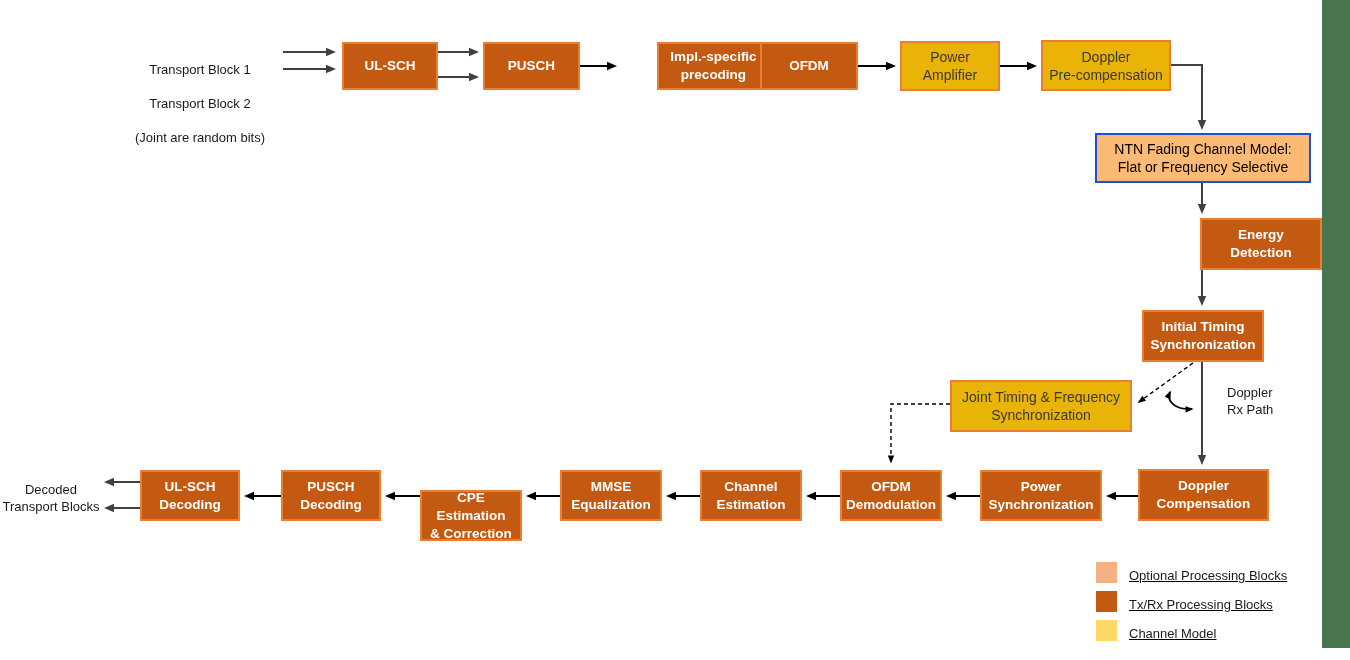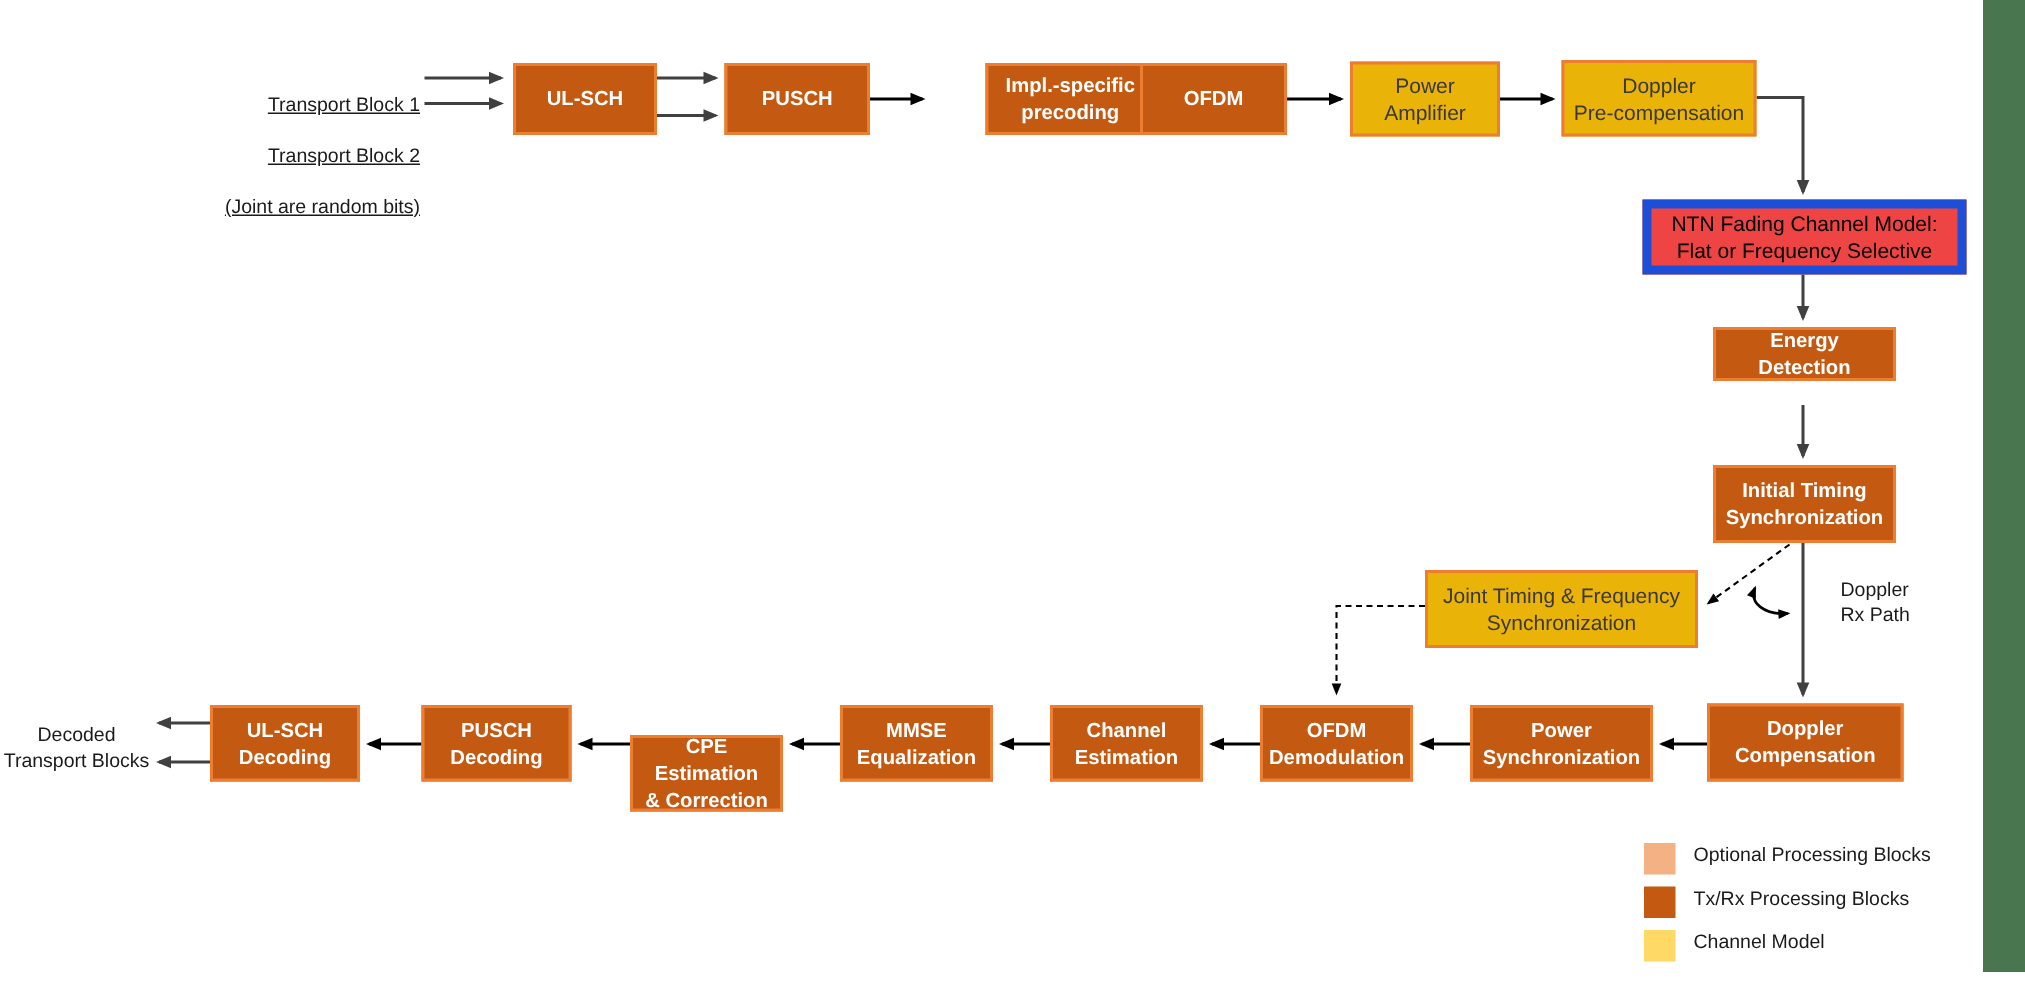--- a/index.html
+++ b/index.html
@@ -3,26 +3,26 @@
 <meta charset="utf-8">
 <style>
   html,body{margin:0;padding:0;background:#ffffff;}
   .stage{position:relative;width:1350px;height:660px;background:#ffffff;overflow:hidden;
          font-family:"Liberation Sans",sans-serif;}
   svg.wires{position:absolute;left:0;top:0;width:1350px;height:660px;}
   .box{position:absolute;display:flex;align-items:center;justify-content:center;
        text-align:center;white-space:pre-line;box-sizing:border-box;line-height:18px;}
   .box.dark{background:#C45A11;border:2px solid #ED7D31;color:#ffffff;font-weight:bold;font-size:13.5px;}
   .box.light{background:#eab308;border:2px solid #ED7D31;color:#3B3838;font-size:14px;}
-  .box.yellow{background:#ef4444;border:6px solid #1d4ed8;color:#000000;font-size:14px;}
+  .box.yellow{background:#fdba74;border:2px solid #1d4ed8;color:#000000;font-size:14px;}
   .note{position:absolute;font-size:13px;color:#1a1a1a;line-height:17px;white-space:pre-line;}
-  .note.r{text-align:right;text-decoration:underline;}
+  .note.r{text-align:center;}
   .note.c{text-align:center;}
   .legend{position:absolute;left:1096px;top:562px;}
-  .legend-row{display:flex;align-items:flex-start;height:21px;margin-bottom:8px;}
+  .legend-row{display:flex;align-items:flex-end;height:21px;margin-bottom:8px;text-decoration:underline;}
   .swatch{width:21px;height:21px;flex:0 0 21px;}
   .swatch.optional{background:#F4B183;}
   .swatch.txrx{background:#C45A11;}
   .swatch.channel{background:#FFD966;}
   .legend-label{margin-left:12px;font-size:13px;color:#1a1a1a;white-space:nowrap;}
   .accent-bar{position:absolute;left:1322px;top:0;width:28px;height:648px;background:#49764E;}
 </style>
 </head>
 <body>
 
@@ -82,21 +82,21 @@
 precoding</span></div>
   <div class="box dark" style="left:760px;top:42px;width:98px;height:48px"><span>OFDM</span></div>
   <div class="box light" style="left:900px;top:41px;width:100px;height:50px"><span>Power
 Amplifier</span></div>
   <div class="box light" style="left:1041px;top:40px;width:130px;height:51px"><span>Doppler
 Pre-compensation</span></div>
 
   <div class="box yellow" style="left:1095px;top:133px;width:216px;height:50px"><span>NTN Fading Channel Model:
 Flat or Frequency Selective</span></div>
 
-  <div class="box dark" style="left:1142px;top:218px;width:122px;height:36px"><span>Energy
+  <div class="box dark" style="left:1200px;top:218px;width:122px;height:52px"><span>Energy
 Detection</span></div>
   <div class="box dark" style="left:1142px;top:310px;width:122px;height:52px"><span>Initial Timing
 Synchronization</span></div>
   <div class="box light" style="left:950px;top:380px;width:182px;height:52px"><span>Joint Timing &amp; Frequency
 Synchronization</span></div>
 
   <div class="box dark" style="left:1138px;top:469px;width:131px;height:52px"><span>Doppler
 Compensation</span></div>
   <div class="box dark" style="left:980px;top:470px;width:122px;height:51px"><span>Power
 Synchronization</span></div>

